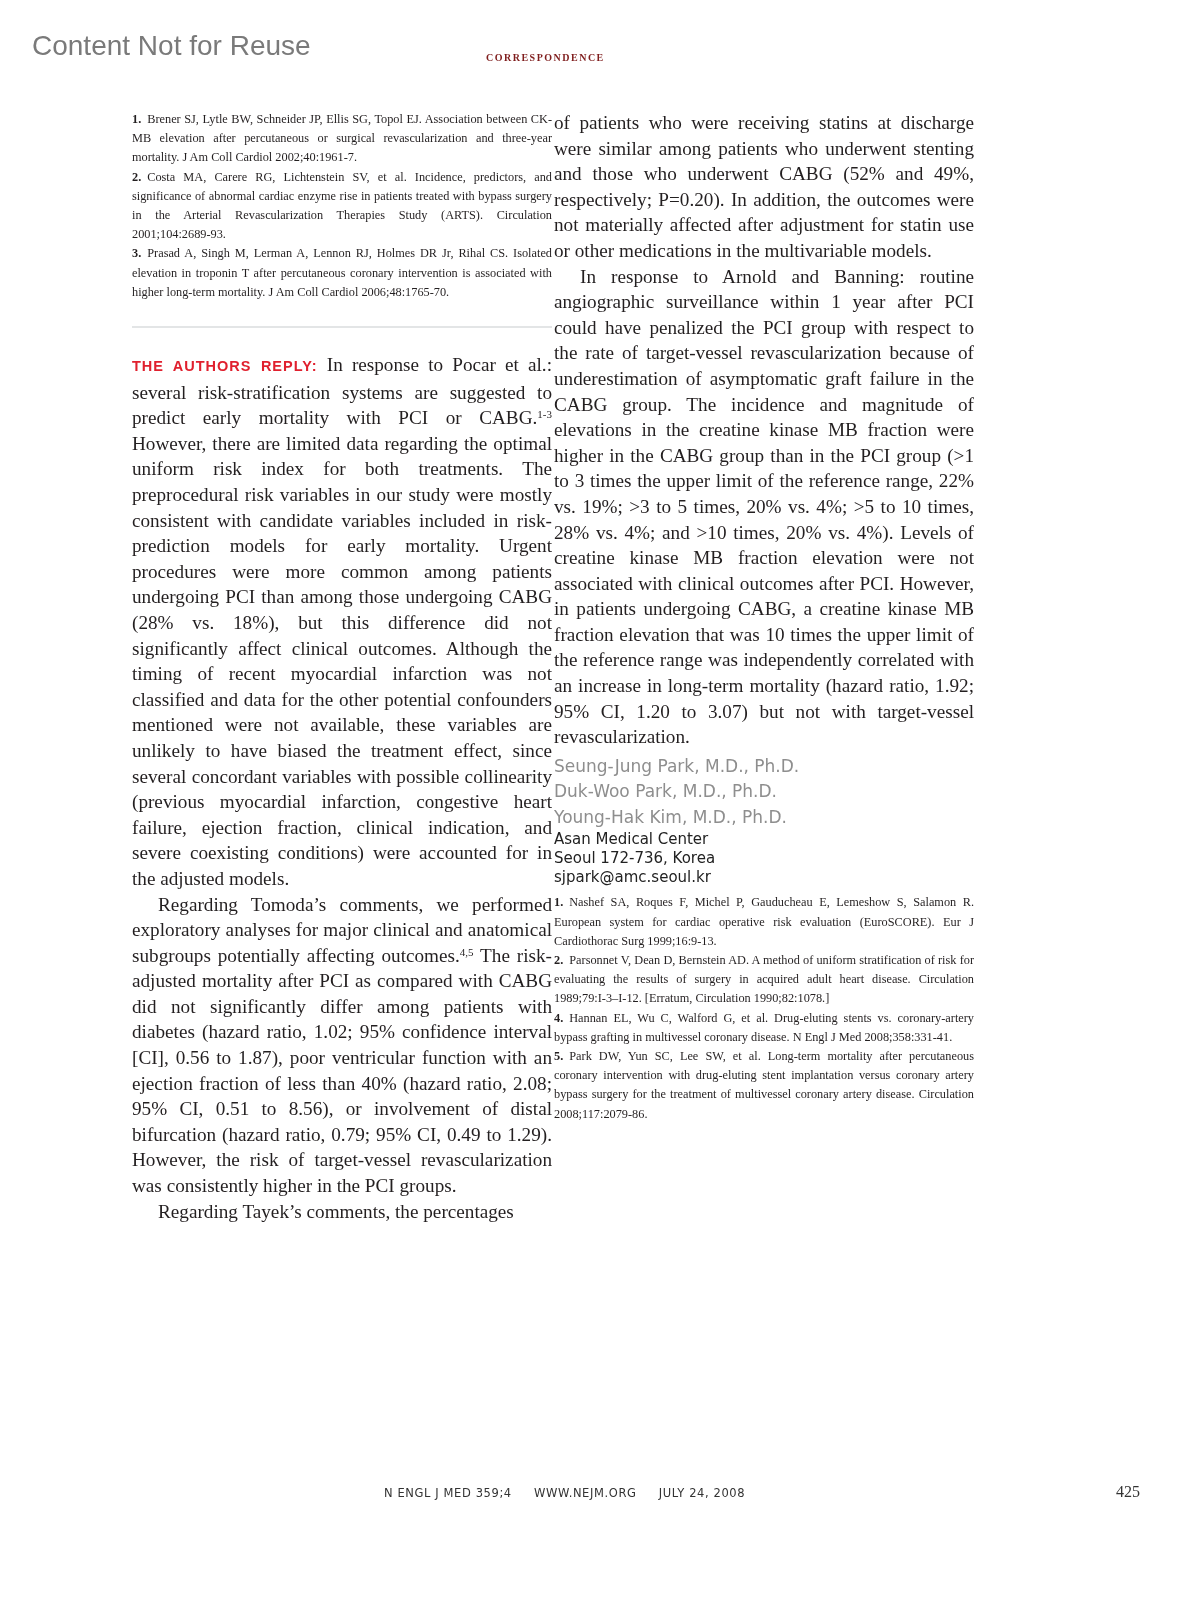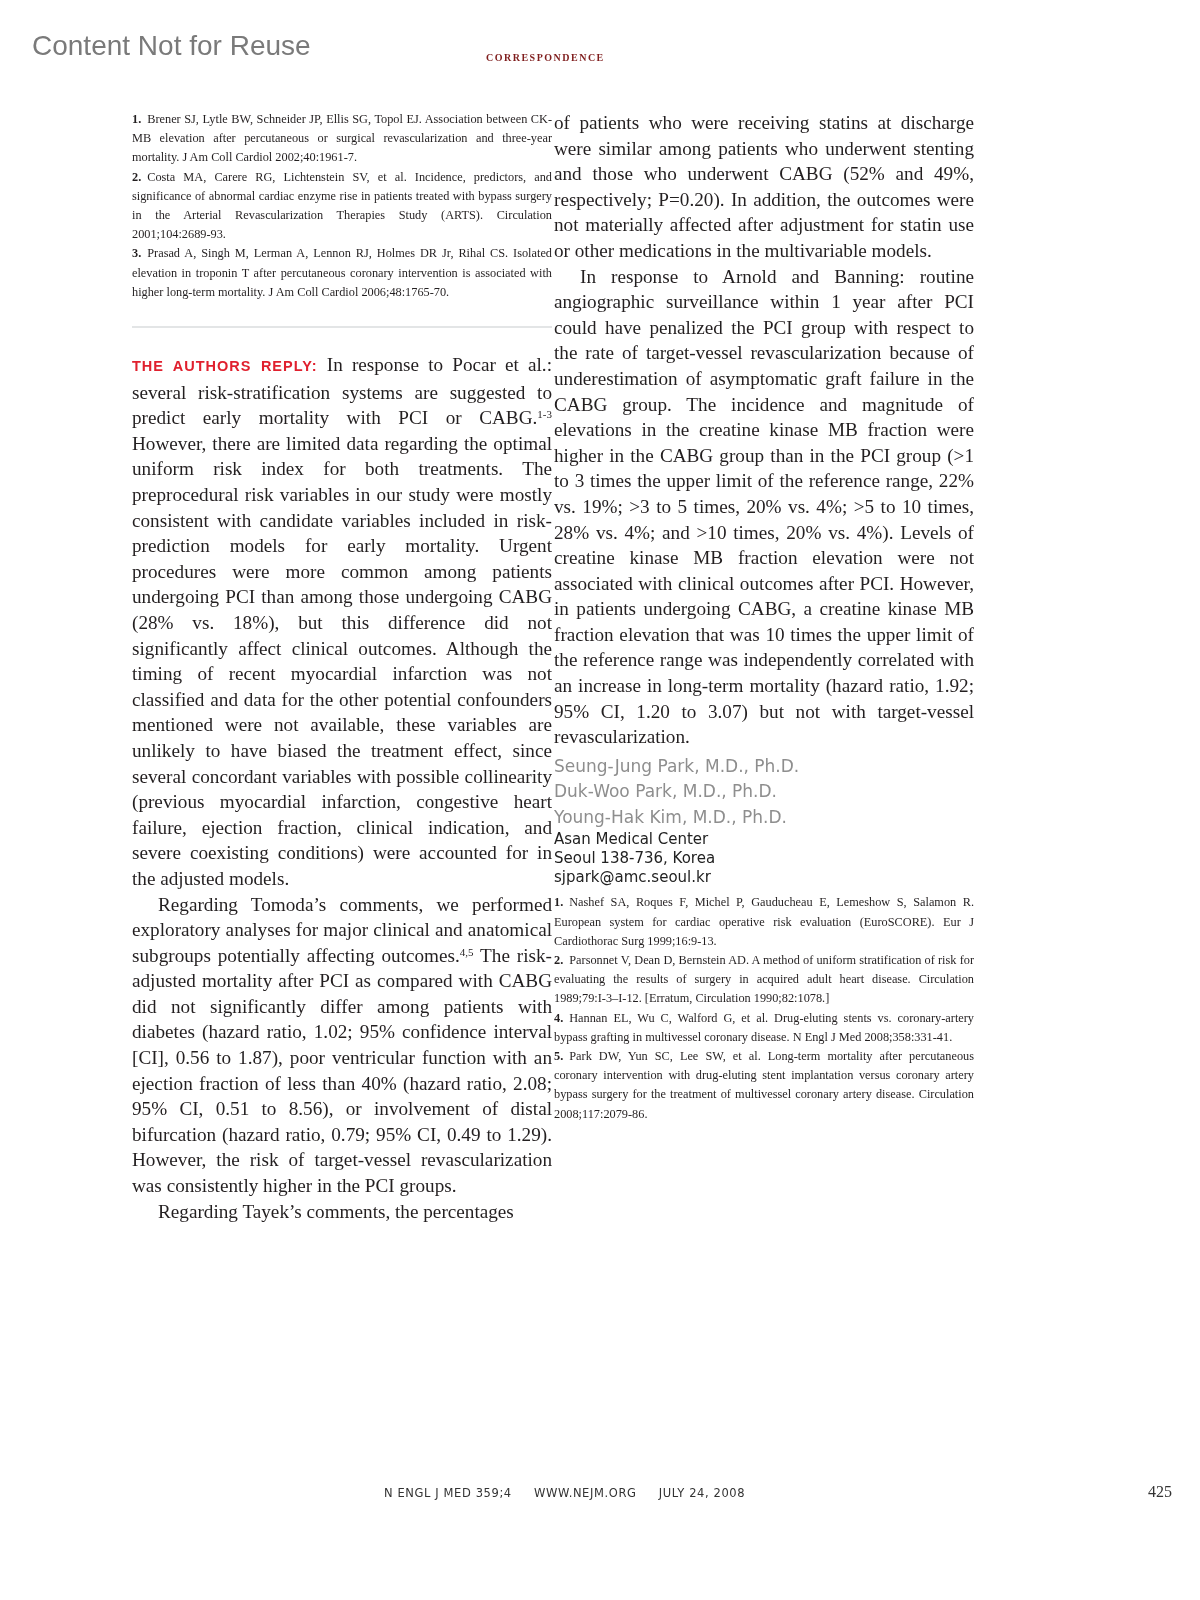--- a/index.html
+++ b/index.html
@@ -16,21 +16,21 @@
   .body-text p { margin: 0; }
   .body-text p.indent { text-indent: 26px; }
   .lead { font-family: "Liberation Sans", "DejaVu Sans", sans-serif; font-weight: bold; font-size: 14.5px; letter-spacing: 1px; color: #e0202e; }
   sup { font-size: 11px; line-height: 0; vertical-align: 6px; }
   .signers { margin-top: 4px; }
   .signer { font-family: "DejaVu Sans", sans-serif; font-size: 17px; line-height: 25.5px; color: #8e8e8e; }
   .affil { font-family: "DejaVu Sans", sans-serif; font-size: 15px; line-height: 19px; color: #222; }
   .refs-right { margin-top: 6px; }
   .footer { position: absolute; top: 1486px; left: 384px; font-family: "DejaVu Sans", sans-serif; font-size: 11.5px; letter-spacing: 0.6px; color: #333; }
   .footer span { margin-right: 18px; }
-  .page-num { position: absolute; top: 1483px; left: 1148px; font-family: "Liberation Serif", serif; font-size: 16px; color: #333; }
+  .page-num { position: absolute; top: 1483px; left: 1116px; font-family: "Liberation Serif", serif; font-size: 16px; color: #333; }
 </style>
 </head>
 <body>
 
 <div class="watermark">Content Not for Reuse</div>
 <div class="section-head">CORRESPONDENCE</div>
 
 <div class="col col-left">
   <div class="ref"><span class="ref-num">1.</span><span>Brener SJ, Lytle BW, Schneider JP, Ellis SG, Topol EJ. Association between CK-MB elevation after percutaneous or surgical revascularization and three-year mortality. J Am Coll Cardiol 2002;40:1961-7.</span></div>
   <div class="ref"><span class="ref-num">2.</span><span>Costa MA, Carere RG, Lichtenstein SV, et al. Incidence, predictors, and significance of abnormal cardiac enzyme rise in patients treated with bypass surgery in the Arterial Revascularization Therapies Study (ARTS). Circulation 2001;104:2689-93.</span></div>
@@ -50,21 +50,21 @@
     <p>of patients who were receiving statins at discharge were similar among patients who underwent stenting and those who underwent CABG (52% and 49%, respectively; P=0.20). In addition, the outcomes were not materially affected after adjustment for statin use or other medications in the multivariable models.</p>
     <p class="indent">In response to Arnold and Banning: routine angiographic surveillance within 1 year after PCI could have penalized the PCI group with respect to the rate of target-vessel revascularization because of underestimation of asymptomatic graft failure in the CABG group. The incidence and magnitude of elevations in the creatine kinase MB fraction were higher in the CABG group than in the PCI group (&gt;1 to 3 times the upper limit of the reference range, 22% vs. 19%; &gt;3 to 5 times, 20% vs. 4%; &gt;5 to 10 times, 28% vs. 4%; and &gt;10 times, 20% vs. 4%). Levels of creatine kinase MB fraction elevation were not associated with clinical outcomes after PCI. However, in patients undergoing CABG, a creatine kinase MB fraction elevation that was 10 times the upper limit of the reference range was independently correlated with an increase in long-term mortality (hazard ratio, 1.92; 95% CI, 1.20 to 3.07) but not with target-vessel revascularization.</p>
   </div>
 
   <div class="signers">
     <div class="signer">Seung-Jung Park, M.D., Ph.D.</div>
     <div class="signer">Duk-Woo Park, M.D., Ph.D.</div>
     <div class="signer">Young-Hak Kim, M.D., Ph.D.</div>
   </div>
   <div class="affil">Asan Medical Center</div>
-  <div class="affil">Seoul 138-736, Korea</div>
+  <div class="affil">Seoul 172-736, Korea</div>
   <div class="affil">sjpark@amc.seoul.kr</div>
 
   <div class="refs-right">
     <div class="ref"><span class="ref-num">1.</span><span>Nashef SA, Roques F, Michel P, Gauducheau E, Lemeshow S, Salamon R. European system for cardiac operative risk evaluation (EuroSCORE). Eur J Cardiothorac Surg 1999;16:9-13.</span></div>
     <div class="ref"><span class="ref-num">2.</span><span>Parsonnet V, Dean D, Bernstein AD. A method of uniform stratification of risk for evaluating the results of surgery in acquired adult heart disease. Circulation 1989;79:I-3–I-12. [Erratum, Circulation 1990;82:1078.]</span></div>
     <div class="ref"><span class="ref-num">4.</span><span>Hannan EL, Wu C, Walford G, et al. Drug-eluting stents vs. coronary-artery bypass grafting in multivessel coronary disease. N Engl J Med 2008;358:331-41.</span></div>
     <div class="ref"><span class="ref-num">5.</span><span>Park DW, Yun SC, Lee SW, et al. Long-term mortality after percutaneous coronary intervention with drug-eluting stent implantation versus coronary artery bypass surgery for the treatment of multivessel coronary artery disease. Circulation 2008;117:2079-86.</span></div>
   </div>
 </div>
 

